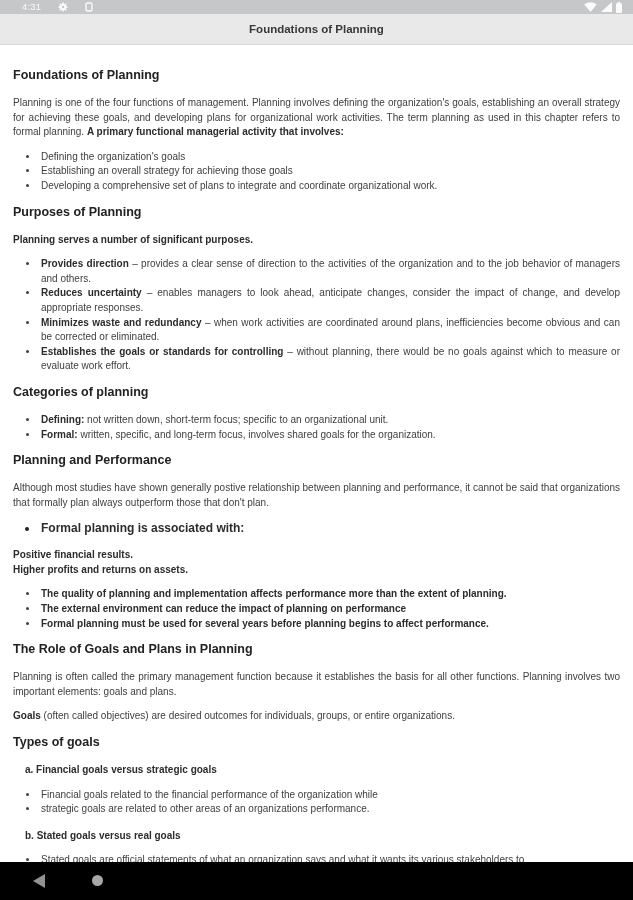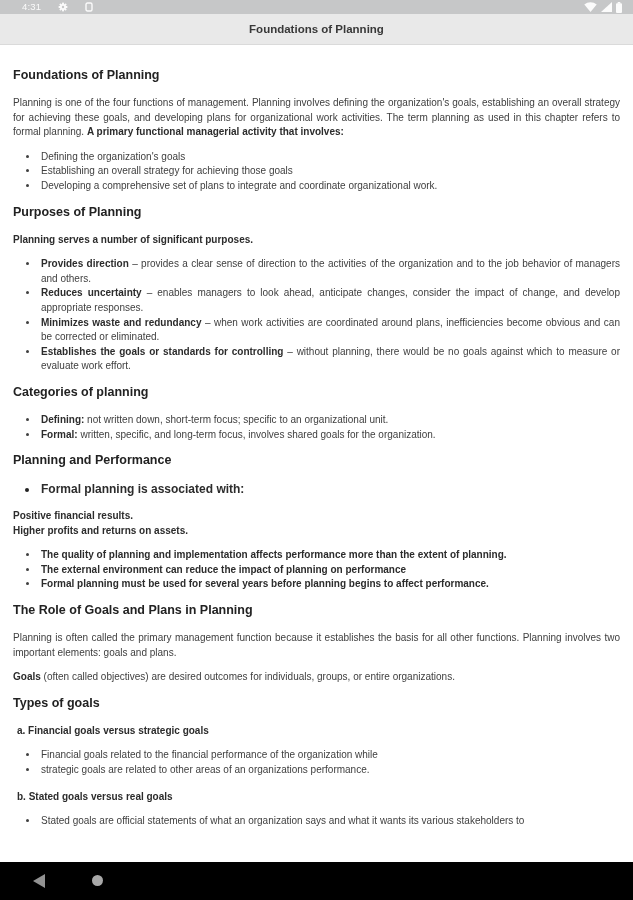--- a/index.html
+++ b/index.html
@@ -22,21 +22,21 @@
 
   
   .content { position: absolute; top: 45px; left: 0; right: 0; bottom: 38px;
              background: #ffffff; overflow: hidden; }
   .doc { padding: 13px 13px 0 13px; color: #404040; font-size: 10px; line-height: 14.6px; }
   .doc .b { font-weight: bold; color: #2c2c2c; }
   .doc .justify { text-align: justify; }
   .doc .h1 { font-size: 12.5px; line-height: 16px; font-weight: bold; color: #222222;
              margin: 9px 0 13px 0; }
   .doc .para { margin: 0 0 10px 0; }
-  .doc .sub  { margin: 12px 0 10px 4px; font-weight: bold; color: #2c2c2c; }
+  .doc .sub  { margin: 12px 0 10px 12px; font-weight: bold; color: #2c2c2c; }
   .doc ul.bullets { margin: 0 0 10px 0; padding-left: 26px; }
   .doc ul.bullets li { margin: 0; padding-left: 2px; }
   .doc ul.bigbullet { margin: 8px 0 12px 0; padding-left: 26px; font-size: 12px; line-height: 16px; }
   .doc ul.bigbullet li { font-weight: bold; color: #222222; padding-left: 2px; }
   .doc .plain { margin: 0 0 10px 0; }
 
   
   .nav-bar { position: absolute; left: 0; right: 0; bottom: 0; height: 38px; background: #000000; }
   .nav-back { position: absolute; left: 33px; top: 12px; width: 0; height: 0;
               border-top: 7px solid transparent; border-bottom: 7px solid transparent;
@@ -110,20 +110,21 @@
           <li><span class="b">Reduces uncertainty</span><span> – enables managers to look ahead, anticipate changes, consider the impact of change, and develop appropriate responses.</span></li>
           <li><span class="b">Minimizes waste and redundancy</span><span> – when work activities are coordinated around plans, inefficiencies become obvious and can be corrected or eliminated.</span></li>
           <li><span class="b">Establishes the goals or standards for controlling</span><span> – without planning, there would be no goals against which to measure or evaluate work effort.</span></li>
         </ul>
         <div class="h1">Categories of planning</div>
         <ul class="bullets">
           <li><span class="b">Defining:</span><span> not written down, short-term focus; specific to an organizational unit.</span></li>
           <li><span class="b">Formal:</span><span> written, specific, and long-term focus, involves shared goals for the organization.</span></li>
         </ul>
         <div class="h1">Planning and Performance</div>
+        <div class="para justify"><span>Although most studies have shown generally postive relationship between planning and performance, it cannot be said that organizations that formally plan always outperform those that don't plan.</span></div>
         <ul class="bigbullet">
           <li><span class="b">Formal planning is associated with:</span></li>
         </ul>
         <div class="plain">
           <div><span class="b">Positive financial results.</span></div>
           <div><span class="b">Higher profits and returns on assets.</span></div>
         </div>
         <ul class="bullets">
           <li><span class="b">The quality of planning and implementation affects performance more than the extent of planning.</span></li>
           <li><span class="b">The external environment can reduce the impact of planning on performance</span></li>

